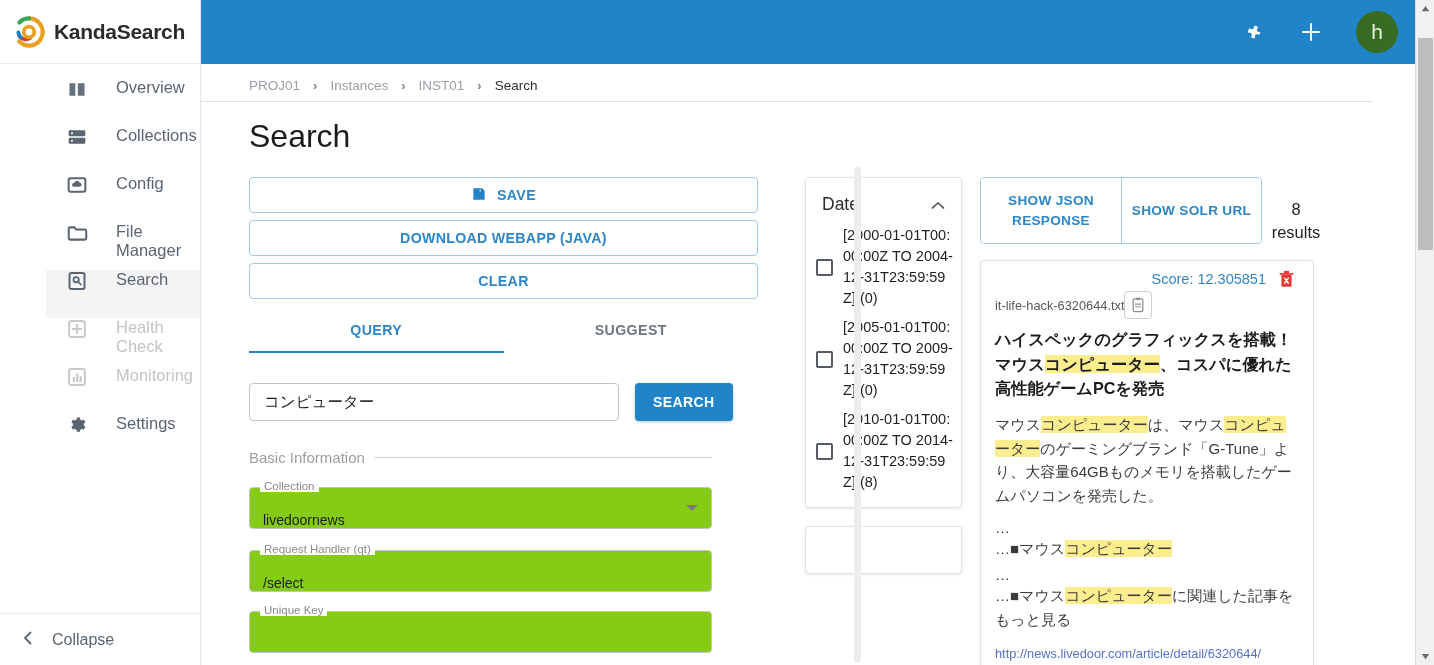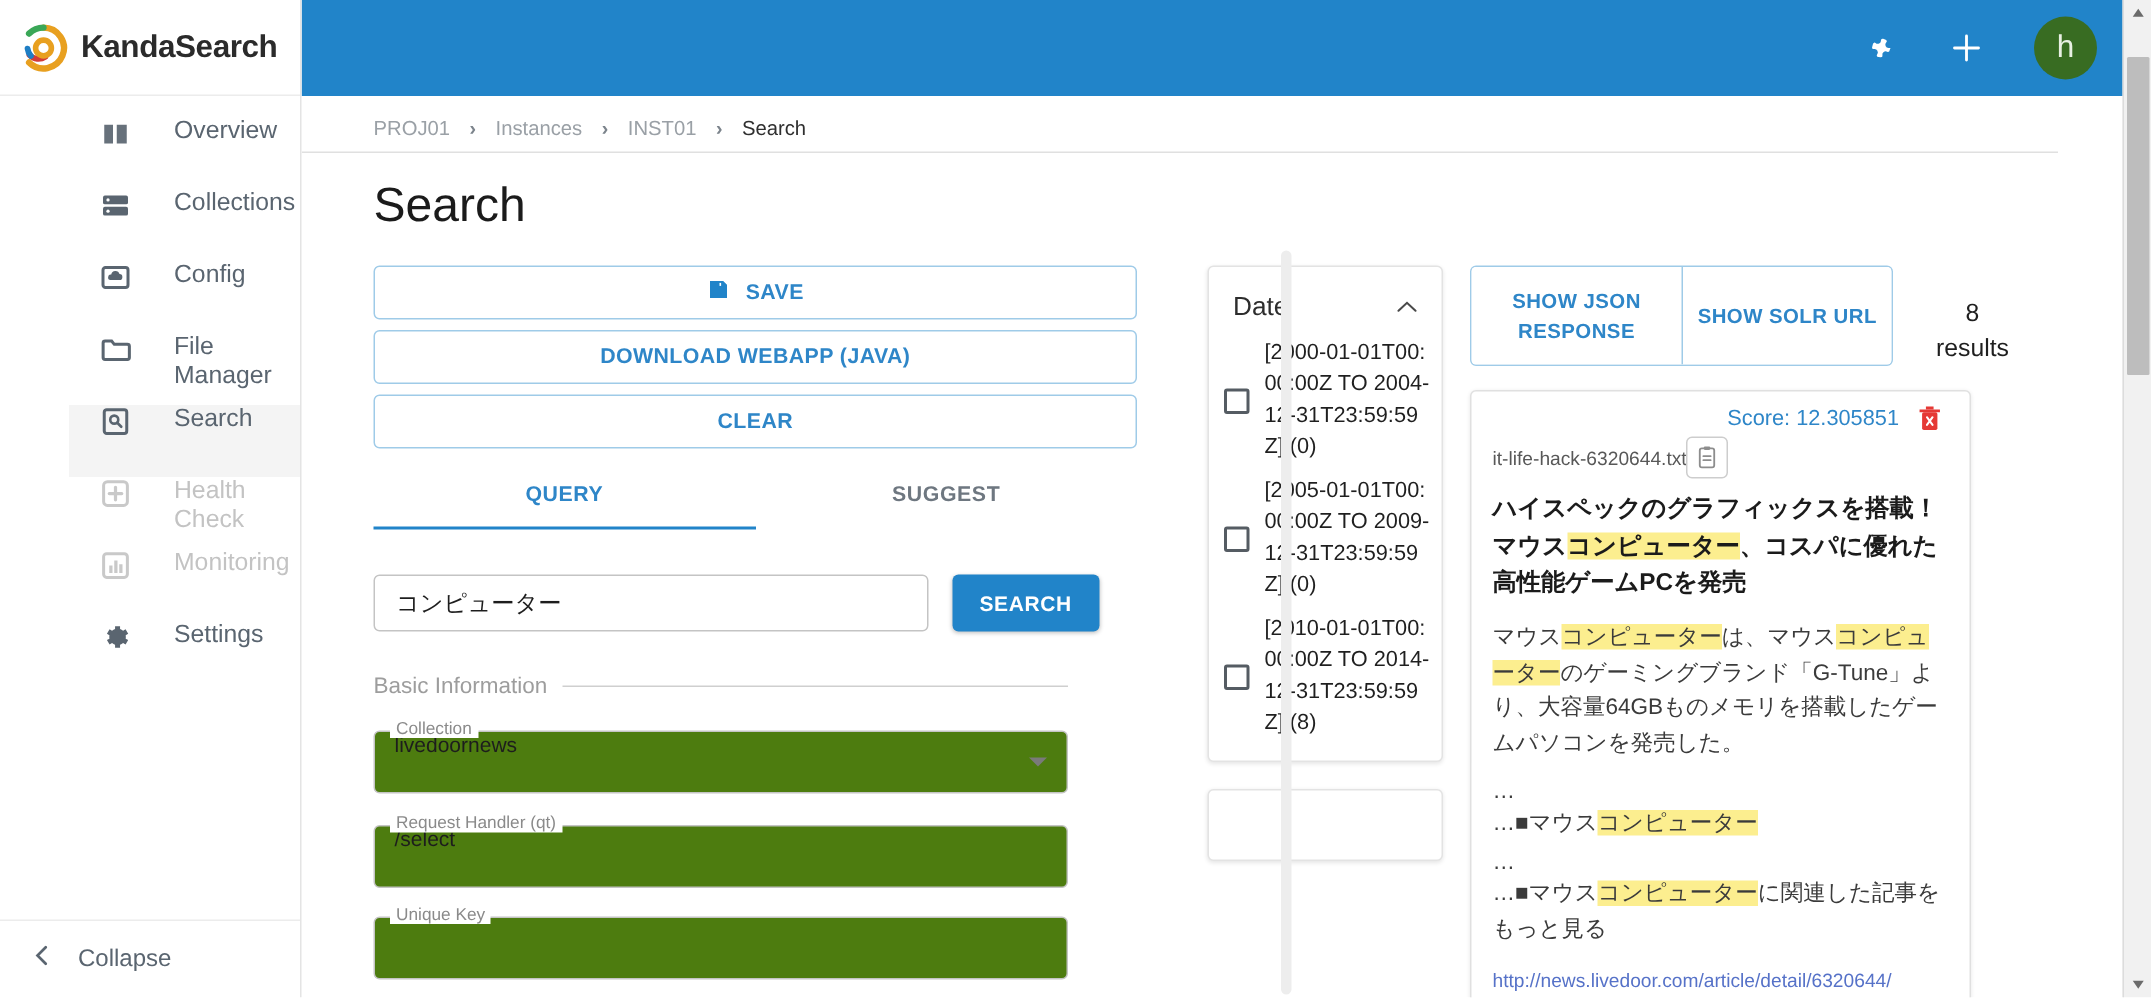--- a/index.html
+++ b/index.html
@@ -110,22 +110,22 @@
     letter-spacing: .4px; cursor: pointer; font-family: "Liberation Sans", sans-serif;
     box-shadow: 0 1px 3px rgba(0,0,0,.25);
   }
   .sect-legend {
     display: flex; align-items: center; gap: 10px; margin-top: 28px; width: 463px;
     color: #9d9d9d; font-size: 15px;
   }
   .sect-legend .rule { flex: 1 1 auto; height: 1px; background: #cfcfcf; }
   .field {
     position: relative; width: 463px; height: 42px; margin-top: 21px;
-    border: 1px solid #c4c4c4; border-radius: 4px; background: #4d7c0f;
-    display: flex; align-items: flex-start; padding: 0 13px;
+    border: 1px solid #c4c4c4; border-radius: 4px; background: #84cc16;
+    display: flex; align-items: flex-end; padding: 0 13px;
   }
   .field .flab {
     position: absolute; top: -8px; left: 10px; background: #fff; padding: 0 4px;
     font-size: 11.5px; color: #8a8a8a;
   }
   .field .fval { font-size: 14px; color: #1d1d1d; }
   .field .caret { position: absolute; right: 13px; top: 17px; width: 0; height: 0;
     border-left: 6px solid transparent; border-right: 6px solid transparent;
     border-top: 6px solid #7a7a7a; }
   .vdivider {
@@ -156,21 +156,21 @@
   .seg {
     display: flex; border: 1px solid #9fcbe8; border-radius: 4px; overflow: hidden; background:#fff;
   }
   .seg button {
     width: 140px; height: 65px; background: #fff; border: none; cursor: pointer;
     color: #2e86c8; font-size: 13.6px; font-weight: bold; letter-spacing: .3px;
     line-height: 1.45; font-family: "Liberation Sans", sans-serif;
   }
   .seg button + button { border-left: 1px solid #9fcbe8; }
   .rescount {
-    font-size: 16.5px; color: #1f1f1f; line-height: 1.4; margin-left: 27px;
+    font-size: 16.5px; color: #1f1f1f; line-height: 1.4; margin-left: 8px;
     text-align: center; padding-top: 16px; width: 52px;
   }
   .rescard {
     border: 1px solid #e0e0e0; border-radius: 4px; background: #fff;
     box-shadow: 0 1px 3px rgba(0,0,0,.10);
     margin-top: 16px; padding: 8px 18px 14px 14px; width: 334px;
   }
   .rc-top { display: flex; align-items: center; justify-content: flex-end; gap: 12px; }
   .score { color: #2e86c8; font-size: 14.5px; }
   .trash { width: 17px; height: 20px; cursor: pointer; }

